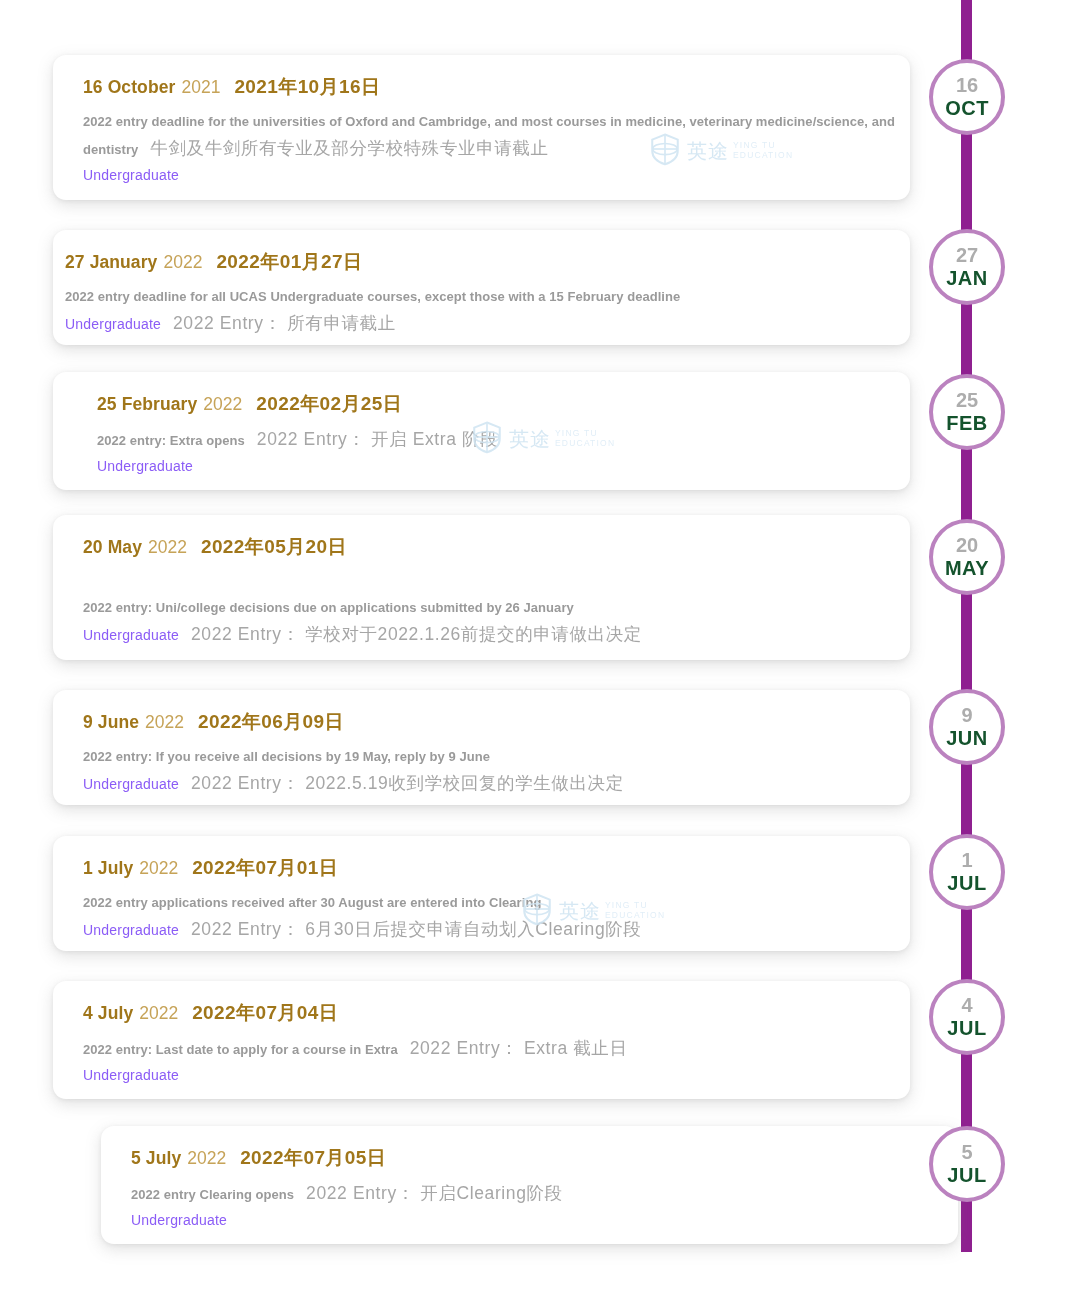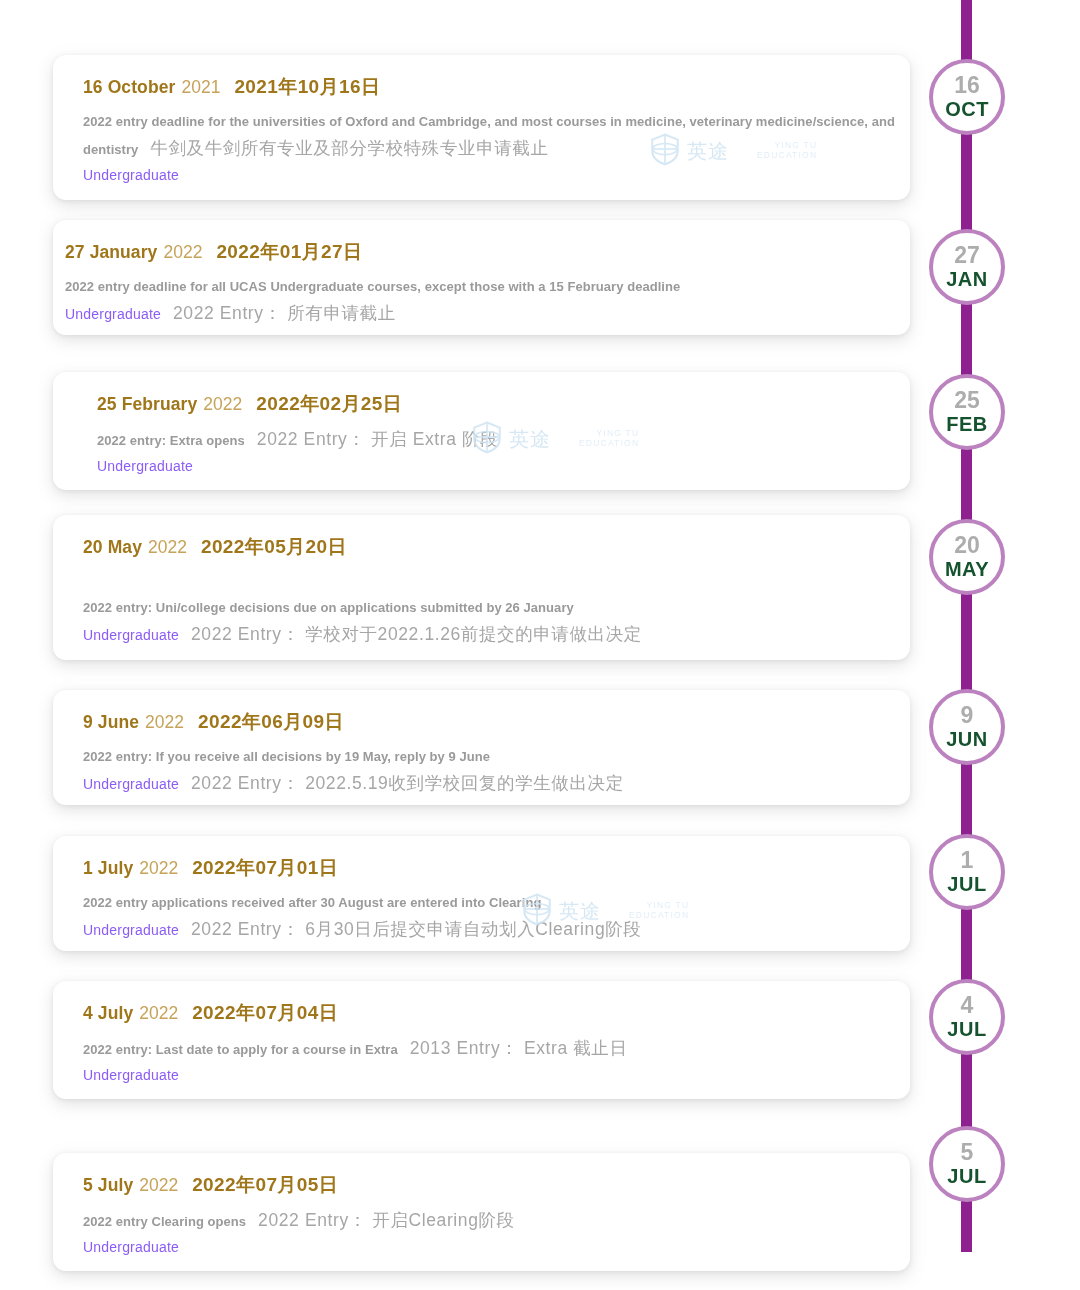--- a/index.html
+++ b/index.html
@@ -117,21 +117,21 @@
     border: 4px solid #bb82bf;
     border-radius: 50%;
     background: #ffffff;
     z-index: 3;
     display: flex;
     flex-direction: column;
     align-items: center;
     justify-content: center;
   }
   .node-day {
-    font-size: 23px;
+    font-size: 20px;
     font-weight: bold;
     color: #adadad;
     line-height: 1.05;
   }
   .node-month {
     font-size: 20px;
     font-weight: bold;
     color: #14532d;
     line-height: 1.2;
     letter-spacing: .5px;
@@ -144,55 +144,53 @@
     display: flex;
     align-items: center;
     pointer-events: none;
     opacity: .85;
   }
   .wm-mark { flex: 0 0 auto; }
   .wm-text {
     display: flex;
     align-items: center;
     margin-left: 5px;
-    gap: 24px;
   }
   .wm-cn {
     font-size: 20px;
     color: #cfe4f2;
     letter-spacing: 1px;
     font-weight: normal;
   }
   .wm-en {
     display: flex;
     flex-direction: column;
     margin-left: 4px;
     line-height: 1.15;
   }
   .wm-en span {
     font-size: 8.5px;
     color: #dcebf6;
     letter-spacing: 1.2px;
-    text-align: right;
   }
 </style>
 </head>
 <body>
 
 <div id="timeline-root">
 
   <div class="rail-line"></div>
 
   <div class="cards-col" id="cards-col">
       <div class="event-card" style="top: 55px; height: 145px;">
         <div class="card-heading"><span class="date-en">16 October</span><span class="date-year">2021</span><span class="date-cn">2021年10月16日</span></div>
         <div class="desc-line"><span class="desc-en">2022 entry deadline for the universities of Oxford and Cambridge, and most courses in medicine, veterinary medicine/science, and dentistry</span><span class="note-cn">牛剑及牛剑所有专业及部分学校特殊专业申请截止</span></div>
         <div class="level-row"><span class="level-label">Undergraduate</span></div>
       </div>
-      <div class="event-card" style="top: 220px; height: 115px; padding-left: 12px;">
+      <div class="event-card" style="top: 230px; height: 115px; padding-left: 12px;">
         <div class="card-heading"><span class="date-en">27 January</span><span class="date-year">2022</span><span class="date-cn">2022年01月27日</span></div>
         <div class="desc-line"><span class="desc-en">2022 entry deadline for all UCAS Undergraduate courses, except those with a 15 February deadline</span></div>
         <div class="level-row"><span class="level-label">Undergraduate</span><span class="note-cn">2022 Entry： 所有申请截止</span></div>
       </div>
       <div class="event-card" style="top: 372px; height: 118px; padding-left: 44px;">
         <div class="card-heading"><span class="date-en">25 February</span><span class="date-year">2022</span><span class="date-cn">2022年02月25日</span></div>
         <div class="desc-line"><span class="desc-en">2022 entry: Extra opens</span><span class="note-cn">2022 Entry： 开启 Extra 阶段</span></div>
         <div class="level-row"><span class="level-label">Undergraduate</span></div>
       </div>
       <div class="event-card" style="top: 515px; height: 145px;">
@@ -206,24 +204,24 @@
         <div class="desc-line"><span class="desc-en">2022 entry: If you receive all decisions by 19 May, reply by 9 June</span></div>
         <div class="level-row"><span class="level-label">Undergraduate</span><span class="note-cn">2022 Entry： 2022.5.19收到学校回复的学生做出决定</span></div>
       </div>
       <div class="event-card" style="top: 836px; height: 115px;">
         <div class="card-heading"><span class="date-en">1 July</span><span class="date-year">2022</span><span class="date-cn">2022年07月01日</span></div>
         <div class="desc-line"><span class="desc-en">2022 entry applications received after 30 August are entered into Clearing</span></div>
         <div class="level-row"><span class="level-label">Undergraduate</span><span class="note-cn">2022 Entry： 6月30日后提交申请自动划入Clearing阶段</span></div>
       </div>
       <div class="event-card" style="top: 981px; height: 118px;">
         <div class="card-heading"><span class="date-en">4 July</span><span class="date-year">2022</span><span class="date-cn">2022年07月04日</span></div>
-        <div class="desc-line"><span class="desc-en">2022 entry: Last date to apply for a course in Extra</span><span class="note-cn">2013 Entry： Extra 截止日</span></div>
+        <div class="desc-line"><span class="desc-en">2022 entry: Last date to apply for a course in Extra</span><span class="note-cn">2022 Entry： Extra 截止日</span></div>
         <div class="level-row"><span class="level-label">Undergraduate</span></div>
       </div>
-      <div class="event-card" style="top: 1153px; height: 118px;">
+      <div class="event-card" style="top: 1126px; height: 118px; margin-left: 48px;">
         <div class="card-heading"><span class="date-en">5 July</span><span class="date-year">2022</span><span class="date-cn">2022年07月05日</span></div>
         <div class="desc-line"><span class="desc-en">2022 entry Clearing opens</span><span class="note-cn">2022 Entry： 开启Clearing阶段</span></div>
         <div class="level-row"><span class="level-label">Undergraduate</span></div>
       </div>
     </div>
   <div id="nodes-col">
       <div class="date-node" style="top: 59px;">
         <div class="node-day">16</div>
         <div class="node-month">OCT</div>
       </div>

